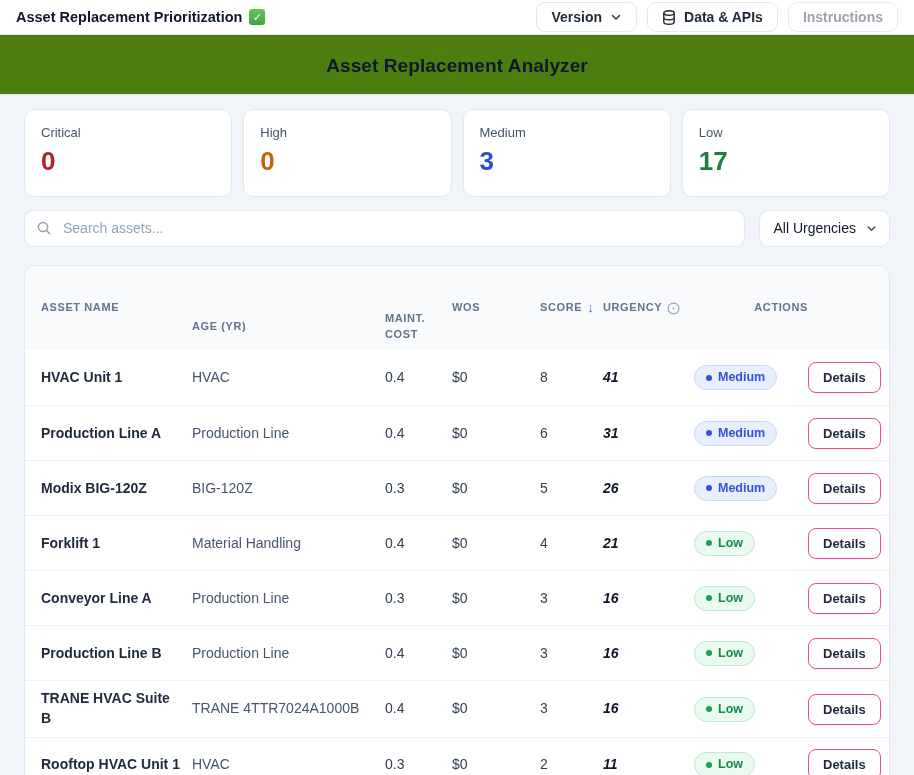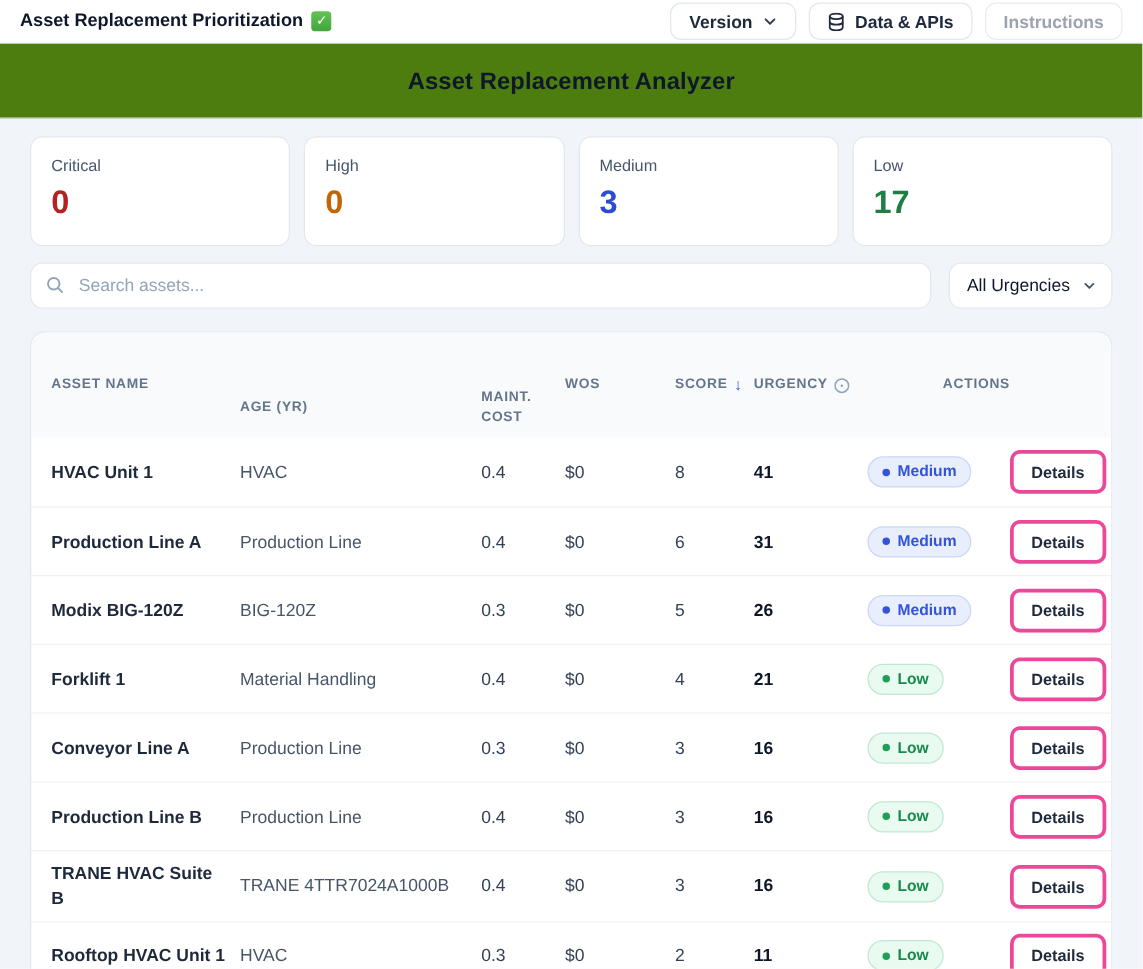--- a/index.html
+++ b/index.html
@@ -153,41 +153,41 @@
   .trow {
     border-top: 1px solid #eef2f6;
     min-height: 55px;
     padding-top: 8px;
     padding-bottom: 8px;
   }
   .trow:first-of-type { border-top: none; }
   .cell { font-size: 14px; color: #334155; padding-right: 10px; line-height: 1.4; }
   .cell.name { font-weight: 700; color: #1e293b; font-size: 14px; }
   .cell.cat { color: #475569; }
-  .cell.score { font-weight: 700; color: #0f172a; }
+  .cell.score { font-weight: 700; color: #0f172a; font-style: italic; }
   .cell.actions { display: flex; justify-content: flex-end; padding-right: 0; }
   .badge {
     display: inline-flex;
     align-items: center;
     gap: 6px;
     padding: 4px 11px;
     border-radius: 999px;
     font-size: 12.5px;
     font-weight: 600;
     line-height: 1.2;
   }
   .badge .dot { width: 6px; height: 6px; border-radius: 50%; }
   .badge.medium { background: #e9eefc; border: 1px solid #c9d6f8; color: #3353d8; }
   .badge.medium .dot { background: #3353d8; }
   .badge.low { background: #e9faf0; border: 1px solid #bfe9cf; color: #178a4c; }
   .badge.low .dot { background: #1f9e57; }
   .details-btn {
     padding: 7px 14px;
     background: #fff;
-    border: 3px solid #ec4899;
+    border: 1px solid #ec4899;
     border-radius: 8px;
     font-family: inherit;
     font-size: 13px;
     font-weight: 600;
     color: #1e293b;
     cursor: pointer;
     box-shadow: 0 1px 1px rgba(15,23,42,0.03);
   }
 </style>
 </head>

